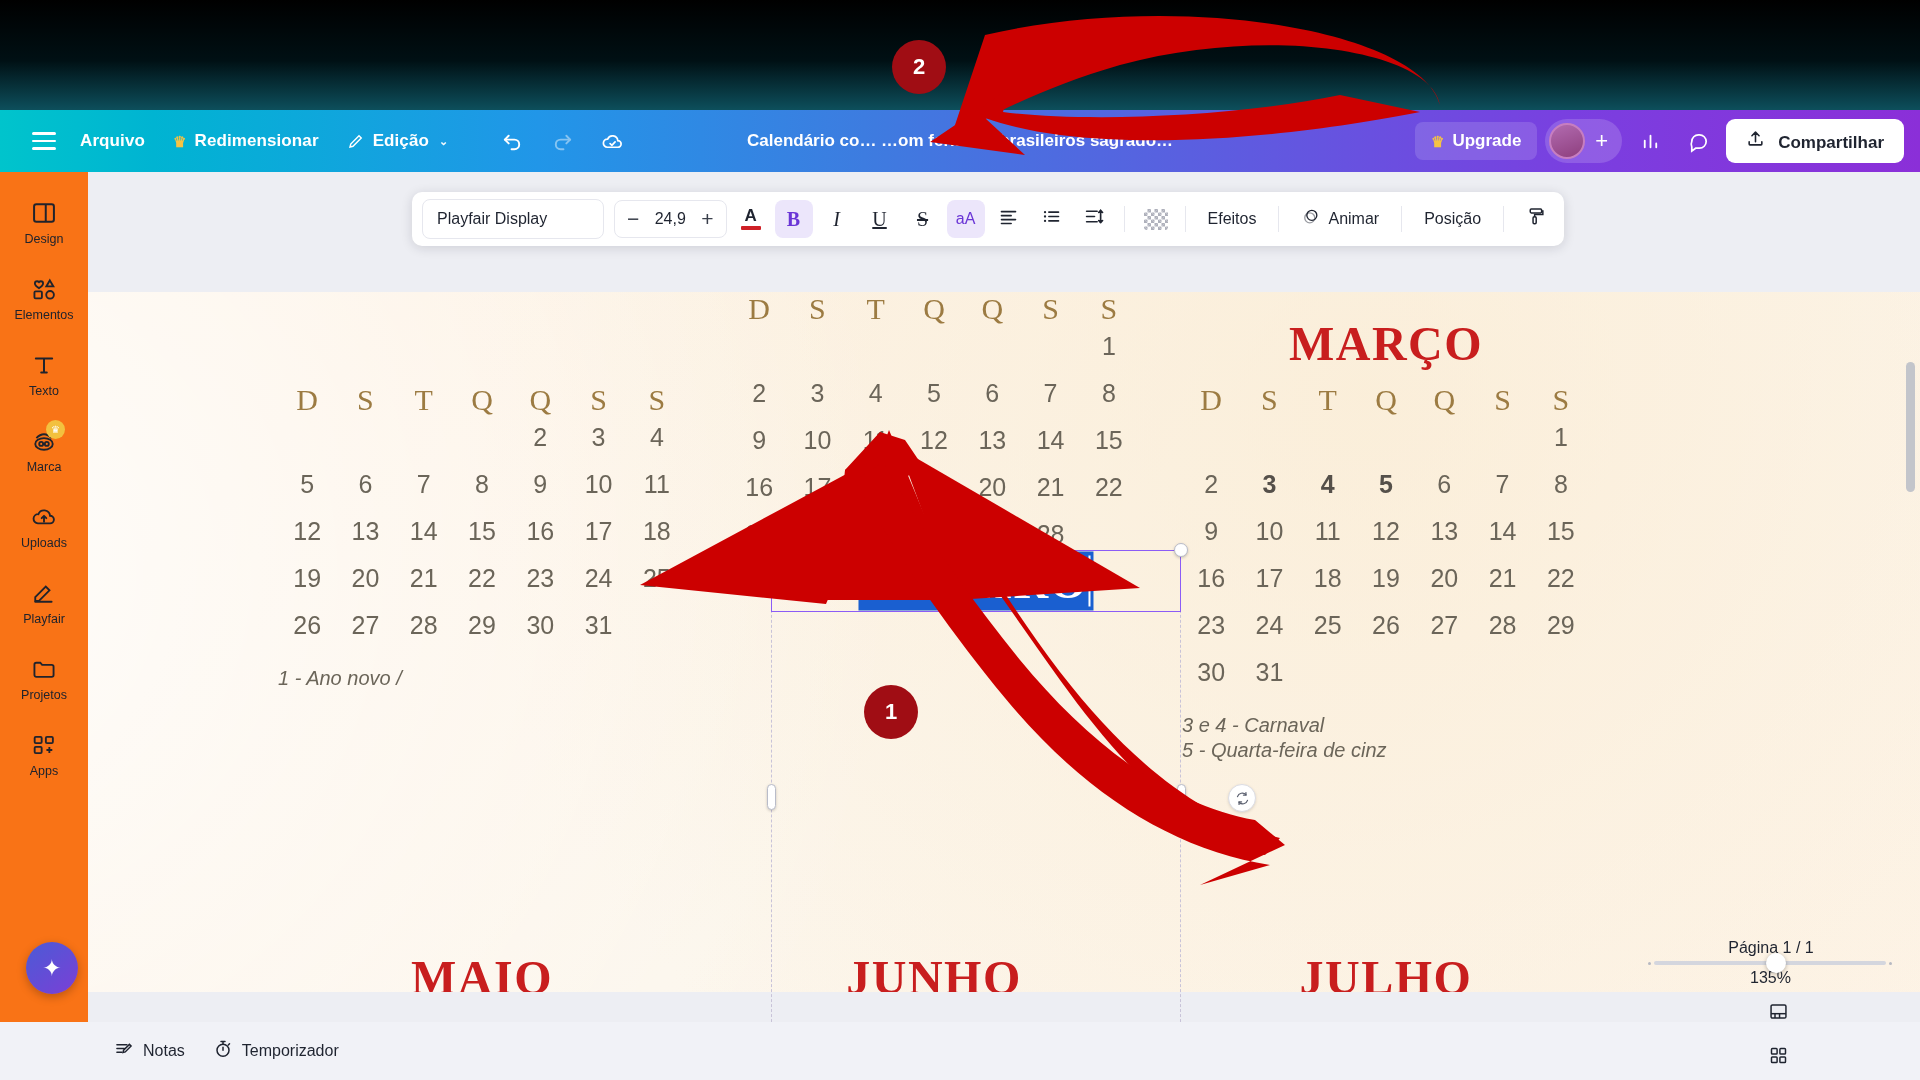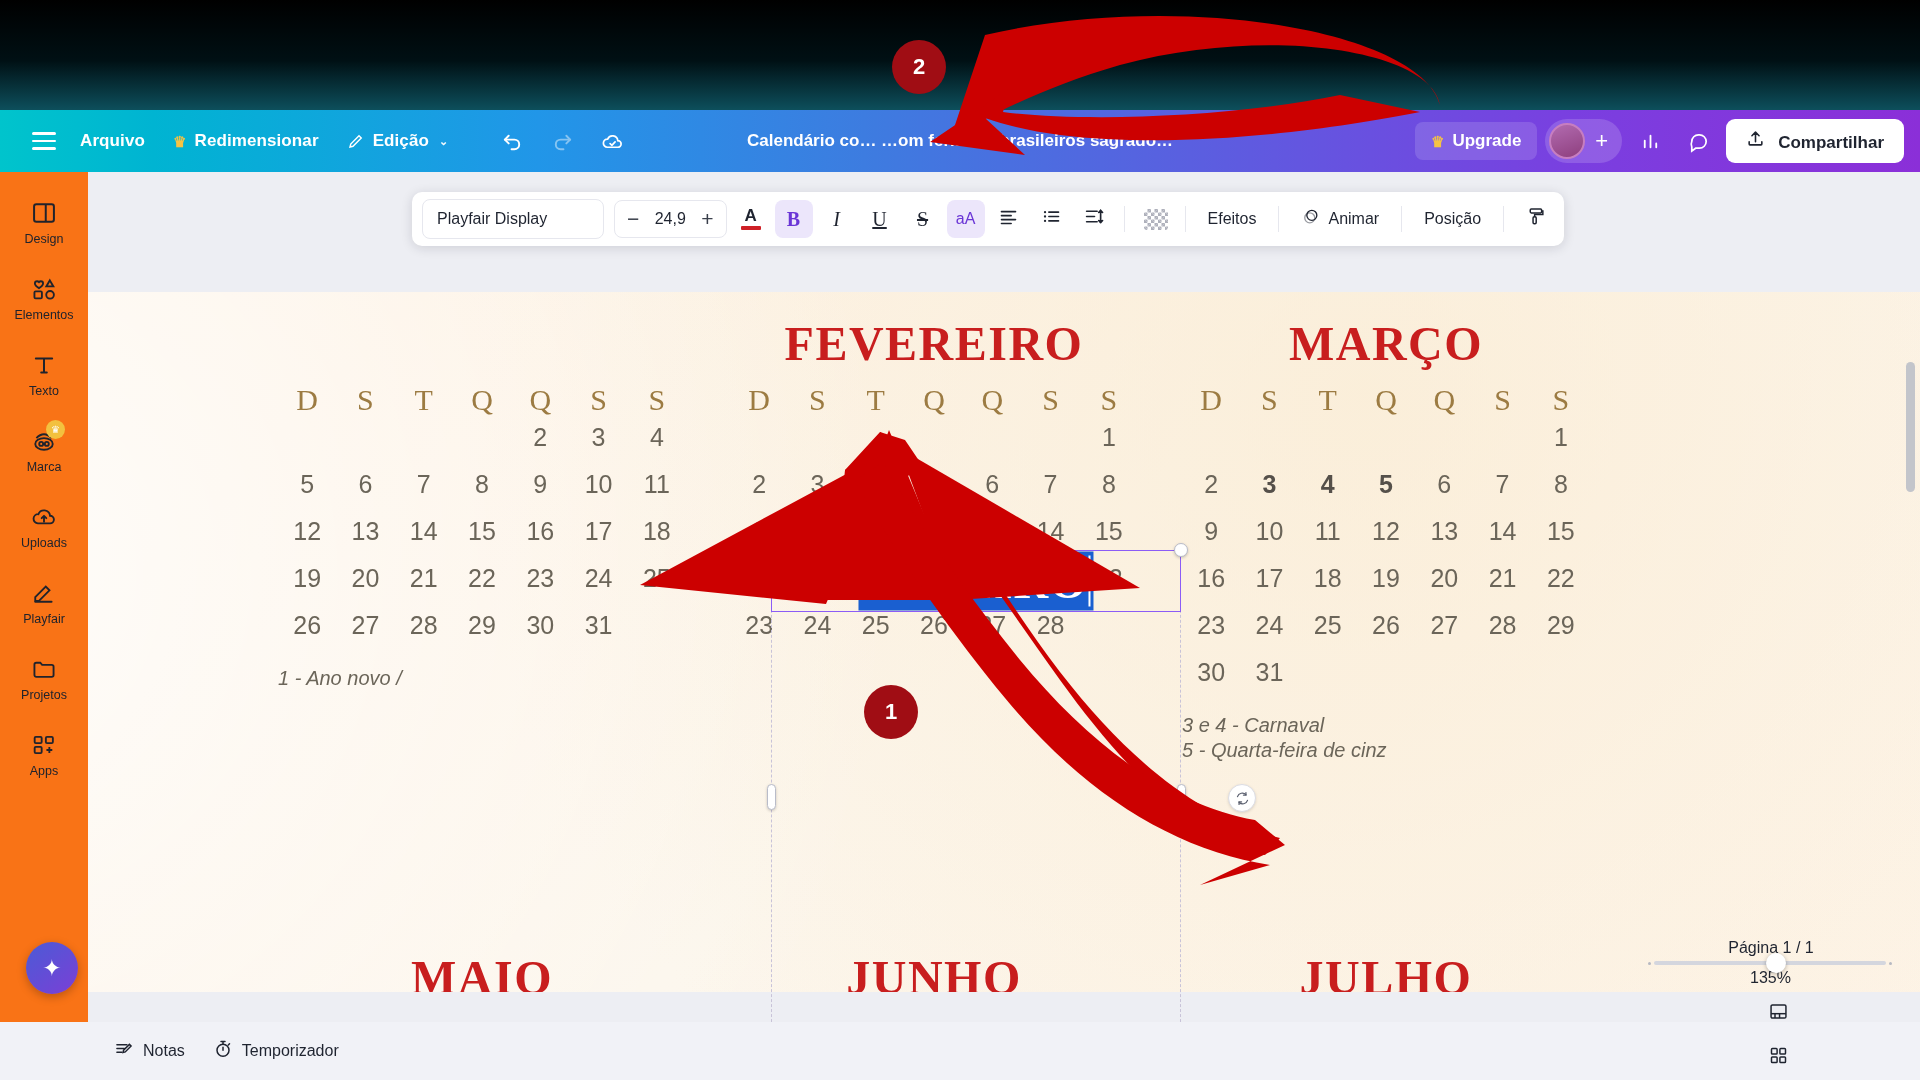--- a/index.html
+++ b/index.html
@@ -409,21 +409,20 @@
               <span>30</span>
               <span>31</span>
               <span></span>
             </div>
           <div class="notes-txt">
               <div>1 - Ano novo /</div>
             </div>
         </div>
 
         <div class="month">
-          <div class="m-name">FEVEREIRO</div>
           <div class="dow">
               <span>D</span>
               <span>S</span>
               <span>T</span>
               <span>Q</span>
               <span>Q</span>
               <span>S</span>
               <span>S</span>
             </div>
           <div class="days">

